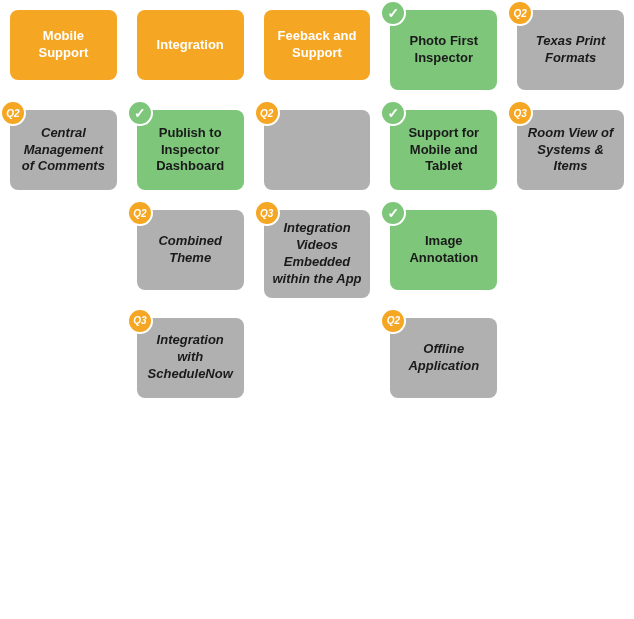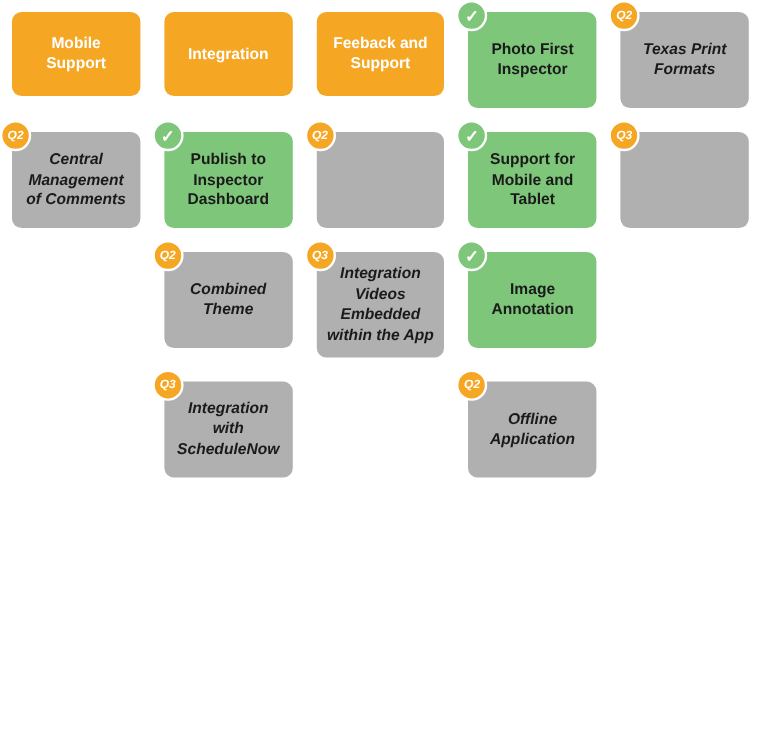--- a/index.html
+++ b/index.html
@@ -149,20 +149,21 @@
 
   <div class="cell-wrapper">
     <div class="card card-green">
       <div class="check-badge">✓</div>
       <span>Support for Mobile and Tablet</span>
     </div>
   </div>
   <div class="cell-wrapper">
     <div class="card card-gray">
       <div class="q-badge">Q3</div>
+      <span>Room View of Systems &amp; Items</span>
     </div>
   </div>
   <div class="cell-wrapper">
     
   </div>
   <div class="cell-wrapper">
     <div class="card card-gray">
       <div class="q-badge">Q2</div>
       <span>Combined Theme</span>
     </div>

